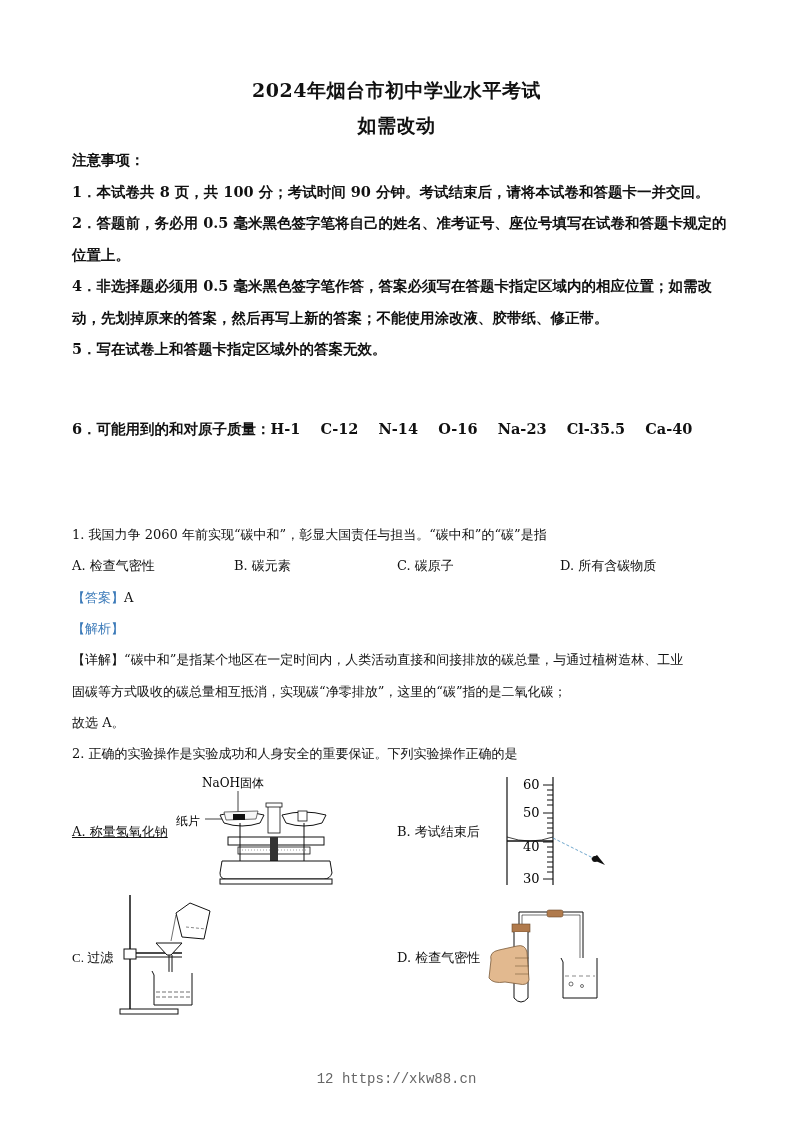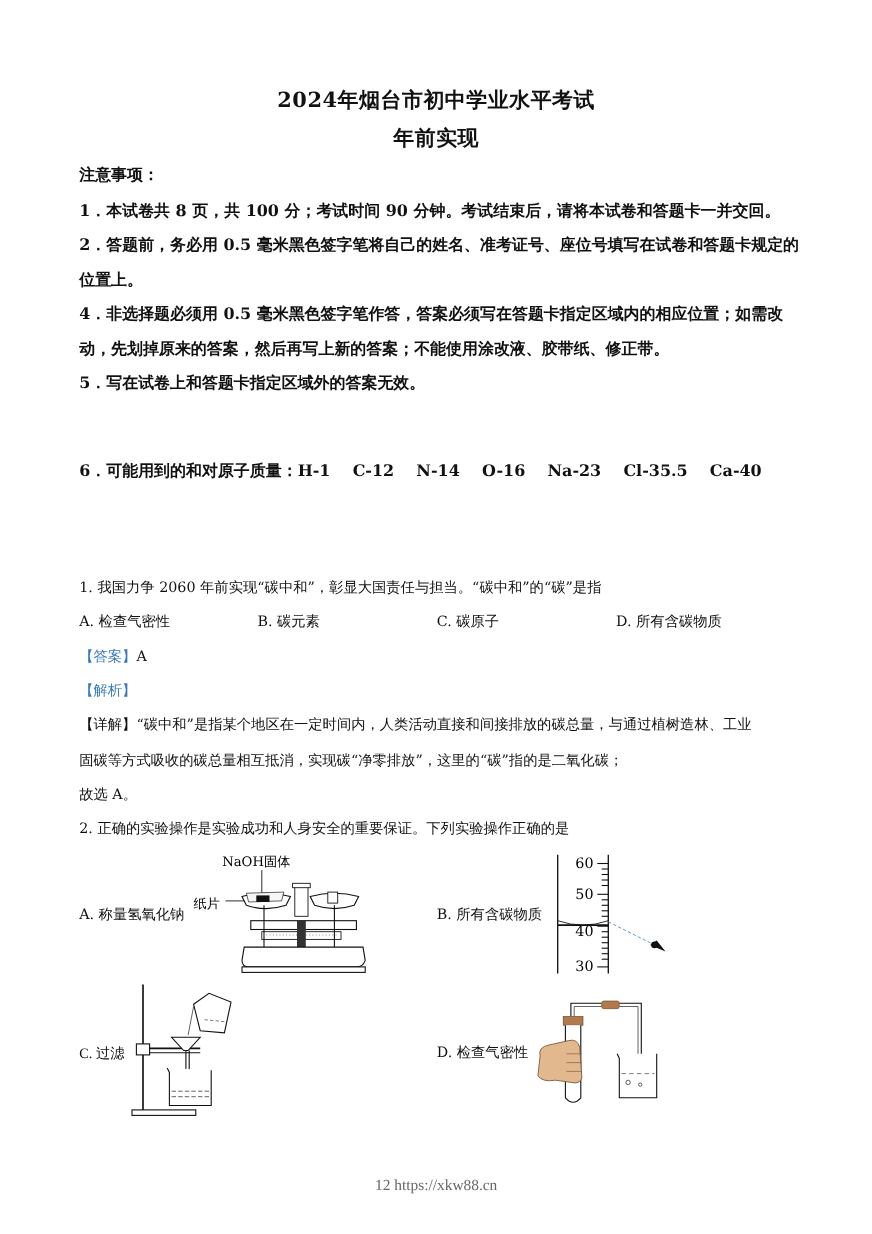--- a/index.html
+++ b/index.html
@@ -5,29 +5,29 @@
   html, body { margin: 0; padding: 0; background: #ffffff; }
   body { width: 793px; height: 1122px; position: relative; overflow: hidden;
          font-family: "DejaVu Serif", "Liberation Serif", serif; color: #111; }
   .abs { position: absolute; }
   .title { left: 0; width: 793px; text-align: center; font-weight: bold; font-size: 19px; letter-spacing: 0.5px; }
   .notice { left: 72px; width: 660px; font-weight: bold; font-size: 14.5px; line-height: 31.5px; }
   .notice p { margin: 0; }
   .q { left: 72px; font-size: 13px; line-height: 20px; white-space: nowrap; }
   .tag { color: #3a79b8; }
   .opt { font-size: 13px; }
-  .footer { left: 0; width: 793px; text-align: center; top: 1071px; font-family: Liberation Serif, serif; font-size: 14px; color: #666; }
+  .footer { left: 0; width: 793px; text-align: center; top: 1071px; font-family: Liberation Mono, monospace; font-size: 14px; color: #666; }
   svg { position: absolute; overflow: visible; }
   .fig-label { font-family: "DejaVu Serif", serif; font-size: 12px; }
 </style>
 </head>
 <body>
 
 <div class="abs title" style="top:78px;">2024年烟台市初中学业水平考试</div>
-<div class="abs title" style="top:113px;">年前实现</div>
+<div class="abs title" style="top:113px;">如需改动</div>
 
 <div class="abs notice" style="top:144px;">
   <p>注意事项：</p>
   <p>1．本试卷共 8 页，共 100 分；考试时间 90 分钟。考试结束后，请将本试卷和答题卡一并交回。</p>
   <p>2．答题前，务必用 0.5 毫米黑色签字笔将自己的姓名、准考证号、座位号填写在试卷和答题卡规定的位置上。</p>
   <p>4．非选择题必须用 0.5 毫米黑色签字笔作答，答案必须写在答题卡指定区域内的相应位置；如需改动，先划掉原来的答案，然后再写上新的答案；不能使用涂改液、胶带纸、修正带。</p>
   <p>5．写在试卷上和答题卡指定区域外的答案无效。</p>
   <p style="white-space:pre;margin-top:48px;">6．可能用到的和对原子质量：H-1    C-12    N-14    O-16    Na-23    Cl-35.5    Ca-40</p>
 </div>
 
@@ -43,22 +43,22 @@
 <div class="abs q tag" style="top:619px;">【解析】</div>
 
 <div class="abs q" style="top:650px;">
   <span>【详解】</span><span>“碳中和”是指某个地区在一定时间内，人类活动直接和间接排放的碳总量，与通过植树造林、工业</span>
 </div>
 <div class="abs q" style="top:682px;">固碳等方式吸收的碳总量相互抵消，实现碳“净零排放”，这里的“碳”指的是二氧化碳；</div>
 <div class="abs q" style="top:713px;">故选 A。</div>
 
 <div class="abs q" style="top:744px;">2. 正确的实验操作是实验成功和人身安全的重要保证。下列实验操作正确的是</div>
 
-<div class="abs q opt" style="top:822px; left:72px;">A. 称量氢氧化钠</div>
-<div class="abs q opt" style="top:822px; left:397px;">B. 所有含碳物质</div>
+<div class="abs q opt" style="top:822px; left:72px;text-decoration:underline;">A. 称量氢氧化钠</div>
+<div class="abs q opt" style="top:822px; left:397px;">B. 考试结束后</div>
 <div class="abs q opt" style="top:948px; left:72px;font-family:Liberation Serif, serif;">C. 过滤</div>
 <div class="abs q opt" style="top:948px; left:397px;">D. 检查气密性</div>
 
 <svg style="left:180px; top:775px;" width="160" height="112" viewBox="0 0 160 112">
   <text class="fig-label" x="22" y="12" font-size="12">NaOH固体</text>
   <text class="fig-label" x="-4" y="50" font-size="12">纸片</text>
   <line x1="25" y1="44" x2="42" y2="44" stroke="#111" stroke-width="0.8"></line>
   <line x1="58" y1="16" x2="58" y2="40" stroke="#111" stroke-width="0.8"></line>
 
   <path d="M40 40 Q62 34 84 40 L80 48 Q62 54 44 48 Z" fill="#fff" stroke="#111" stroke-width="1"></path>

